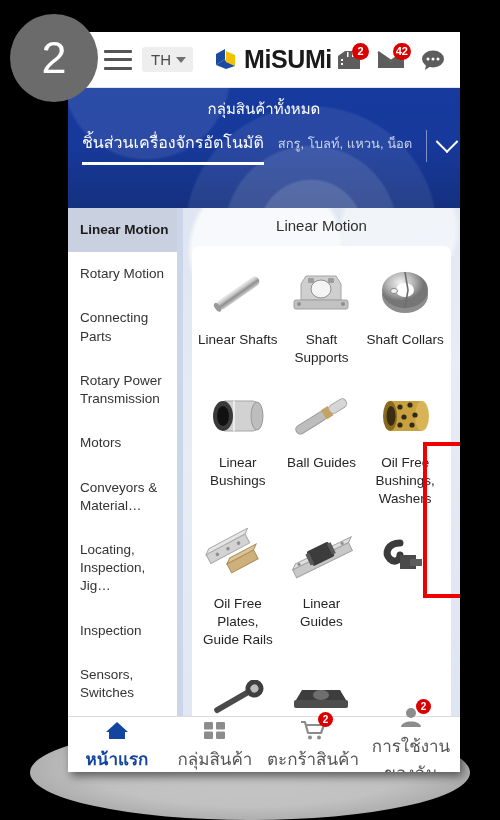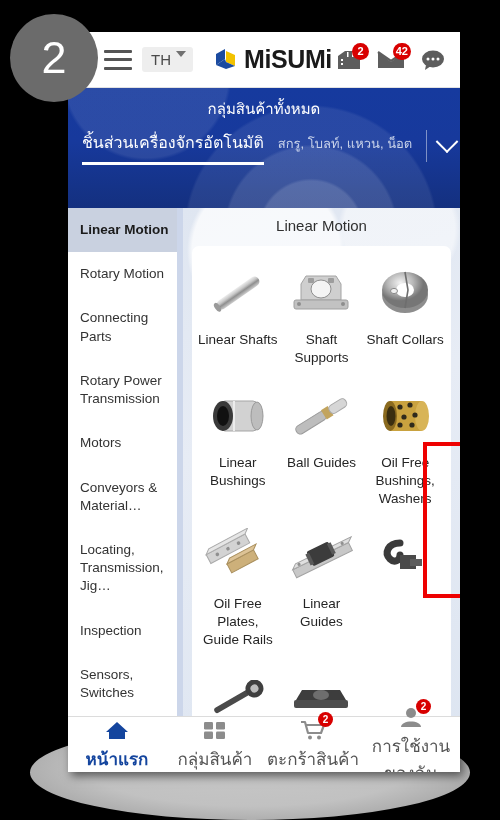--- a/index.html
+++ b/index.html
@@ -84,20 +84,21 @@
     display: block; height: 3px; width: 100%;
     background: #555555; border-radius: 1px;
   }
 
   .lang-select {
     margin-left: 10px;
     background: #eeeeee;
     border-radius: 3px;
     padding: 4px 7px 4px 9px;
     display: flex;
+    align-items: center;
     gap: 5px;
     font-size: 15px;
     color: #4a4a4a;
     cursor: pointer;
     flex: 0 0 auto;
   }
   .caret-down {
     width: 0; height: 0;
     border-left: 5px solid transparent;
     border-right: 5px solid transparent;
@@ -443,21 +444,21 @@
 
     <div class="content-row">
 
       <div class="sidebar">
         <div class="side-item active">Linear Motion</div>
         <div class="side-item">Rotary Motion</div>
         <div class="side-item">Connecting Parts</div>
         <div class="side-item">Rotary Power Transmission</div>
         <div class="side-item">Motors</div>
         <div class="side-item">Conveyors &amp; Material…</div>
-        <div class="side-item">Locating, Transmission, Jig…</div>
+        <div class="side-item">Locating, Inspection, Jig…</div>
         <div class="side-item">Inspection</div>
         <div class="side-item">Sensors, Switches</div>
         <div class="side-item">Pneumatics</div>
         <div class="side-scroll"></div>
       </div>
 
       <div class="panel">
         <div class="panel-title">Linear Motion</div>
 
         <div class="panel-card">

